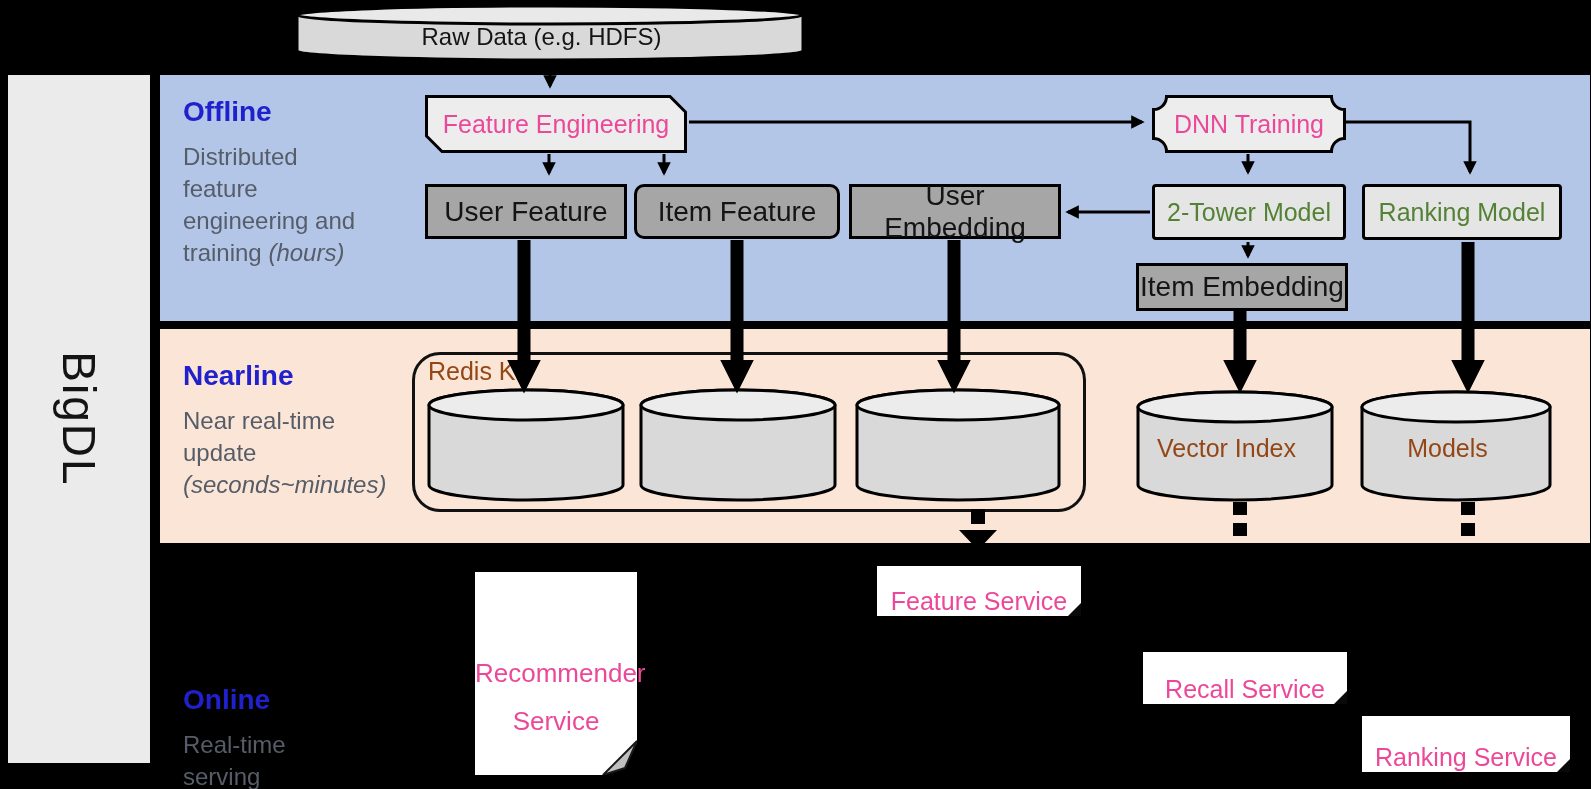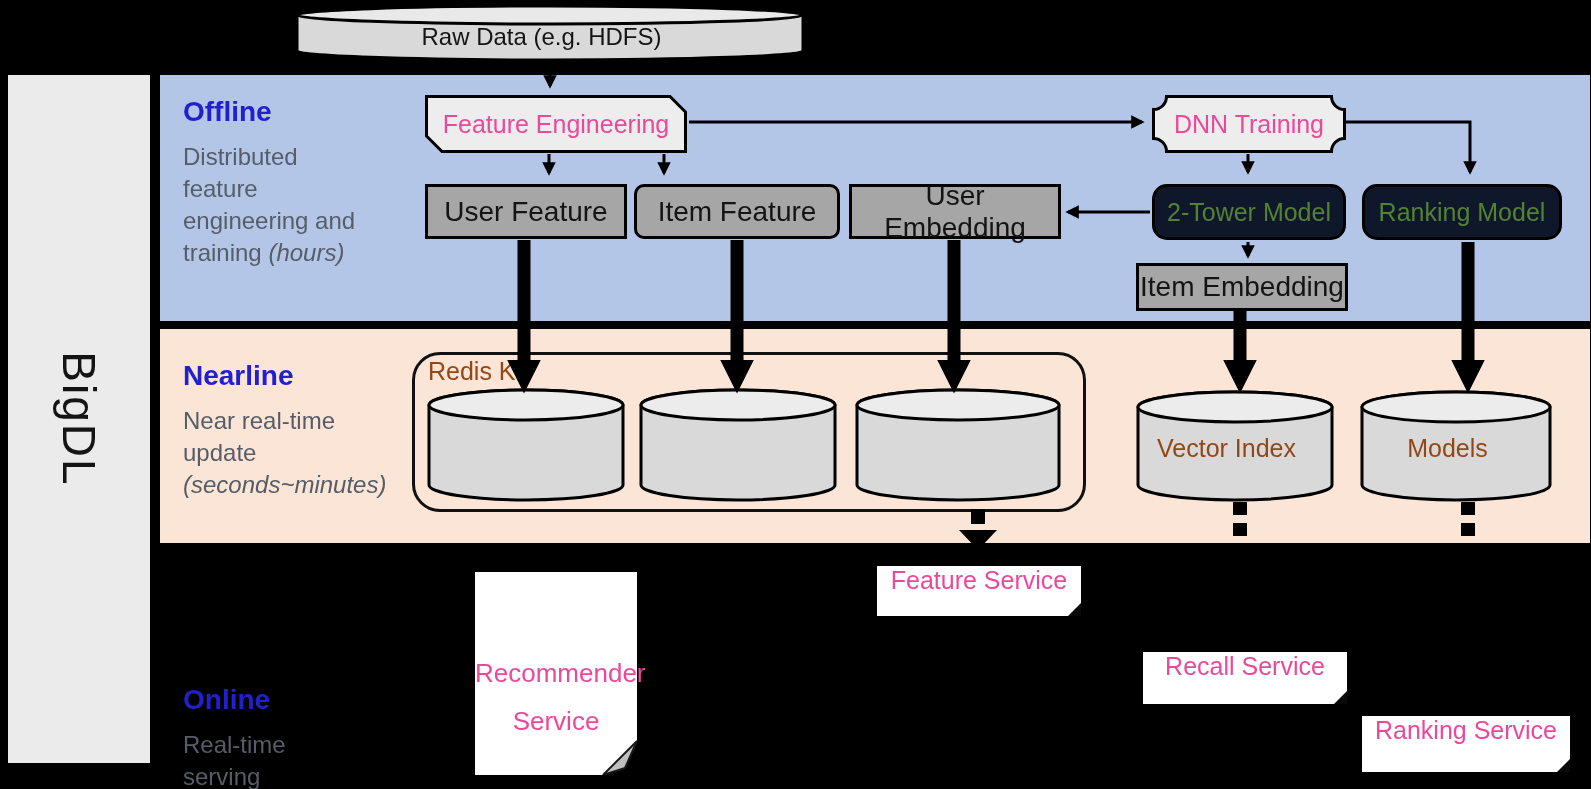--- a/index.html
+++ b/index.html
@@ -16,34 +16,34 @@
   .sidebar{left:8px;top:75px;width:142px;height:688px;background:#ebebeb;display:flex;align-items:center;justify-content:center;}
   .sidebar .brand{transform:rotate(90deg);font-size:46px;color:#141414;letter-spacing:2px;white-space:nowrap;}
   
   .sec{width:240px;}
   .sec .title{font-size:28px;font-weight:700;color:#2020cc;margin-bottom:13px;}
   .sec .line{font-size:24px;color:#565d68;line-height:32px;}
   .sec em{font-style:italic;}
   
   .node{position:absolute;box-sizing:border-box;display:flex;align-items:center;justify-content:center;text-align:center;}
   .gray-box{background:#a6a6a6;border:3px solid #000;color:#141414;font-size:28px;}
-  .round-box{background:#0f172a;border:3px solid #000;border-radius:15px;font-size:25px;}
+  .round-box{background:#e5e5e5;border:3px solid #000;border-radius:4px;font-size:25px;}
   .green-text{color:#548235;}
   .blue-text{color:#ec4899;}
   .brown-text{color:#944716;}
   .shape-svg{position:absolute;left:0;top:0;}
   .shape-label{position:relative;z-index:2;font-size:25px;}
   
   .redis-box{border:3px solid #111;border-radius:28px;background:transparent;}
   .redis-label{font-size:25px;font-weight:400;}
   
   .cyl{position:absolute;}
   .cyl .cyl-label{position:absolute;left:0;right:17px;top:50%;transform:translateY(-42%);text-align:center;font-size:25px;}
   
-  .service{background:#ffffff;display:flex;align-items:flex-start;justify-content:center;font-size:25px;}
+  .service{background:#ffffff;display:flex;align-items:flex-end;justify-content:center;font-size:25px;}
   .fold{position:absolute;right:0;bottom:0;width:0;height:0;border-left:13px solid transparent;border-bottom:13px solid #0a0a0a;}
   .doc-label{position:absolute;left:0;right:0;top:38%;text-align:center;font-size:26px;line-height:48px;}
   svg{display:block;}
   .connector-layer{position:absolute;left:0;top:0;pointer-events:none;}
 </style>
 </head>
 <body>
 
 <div id="canvas">
 

